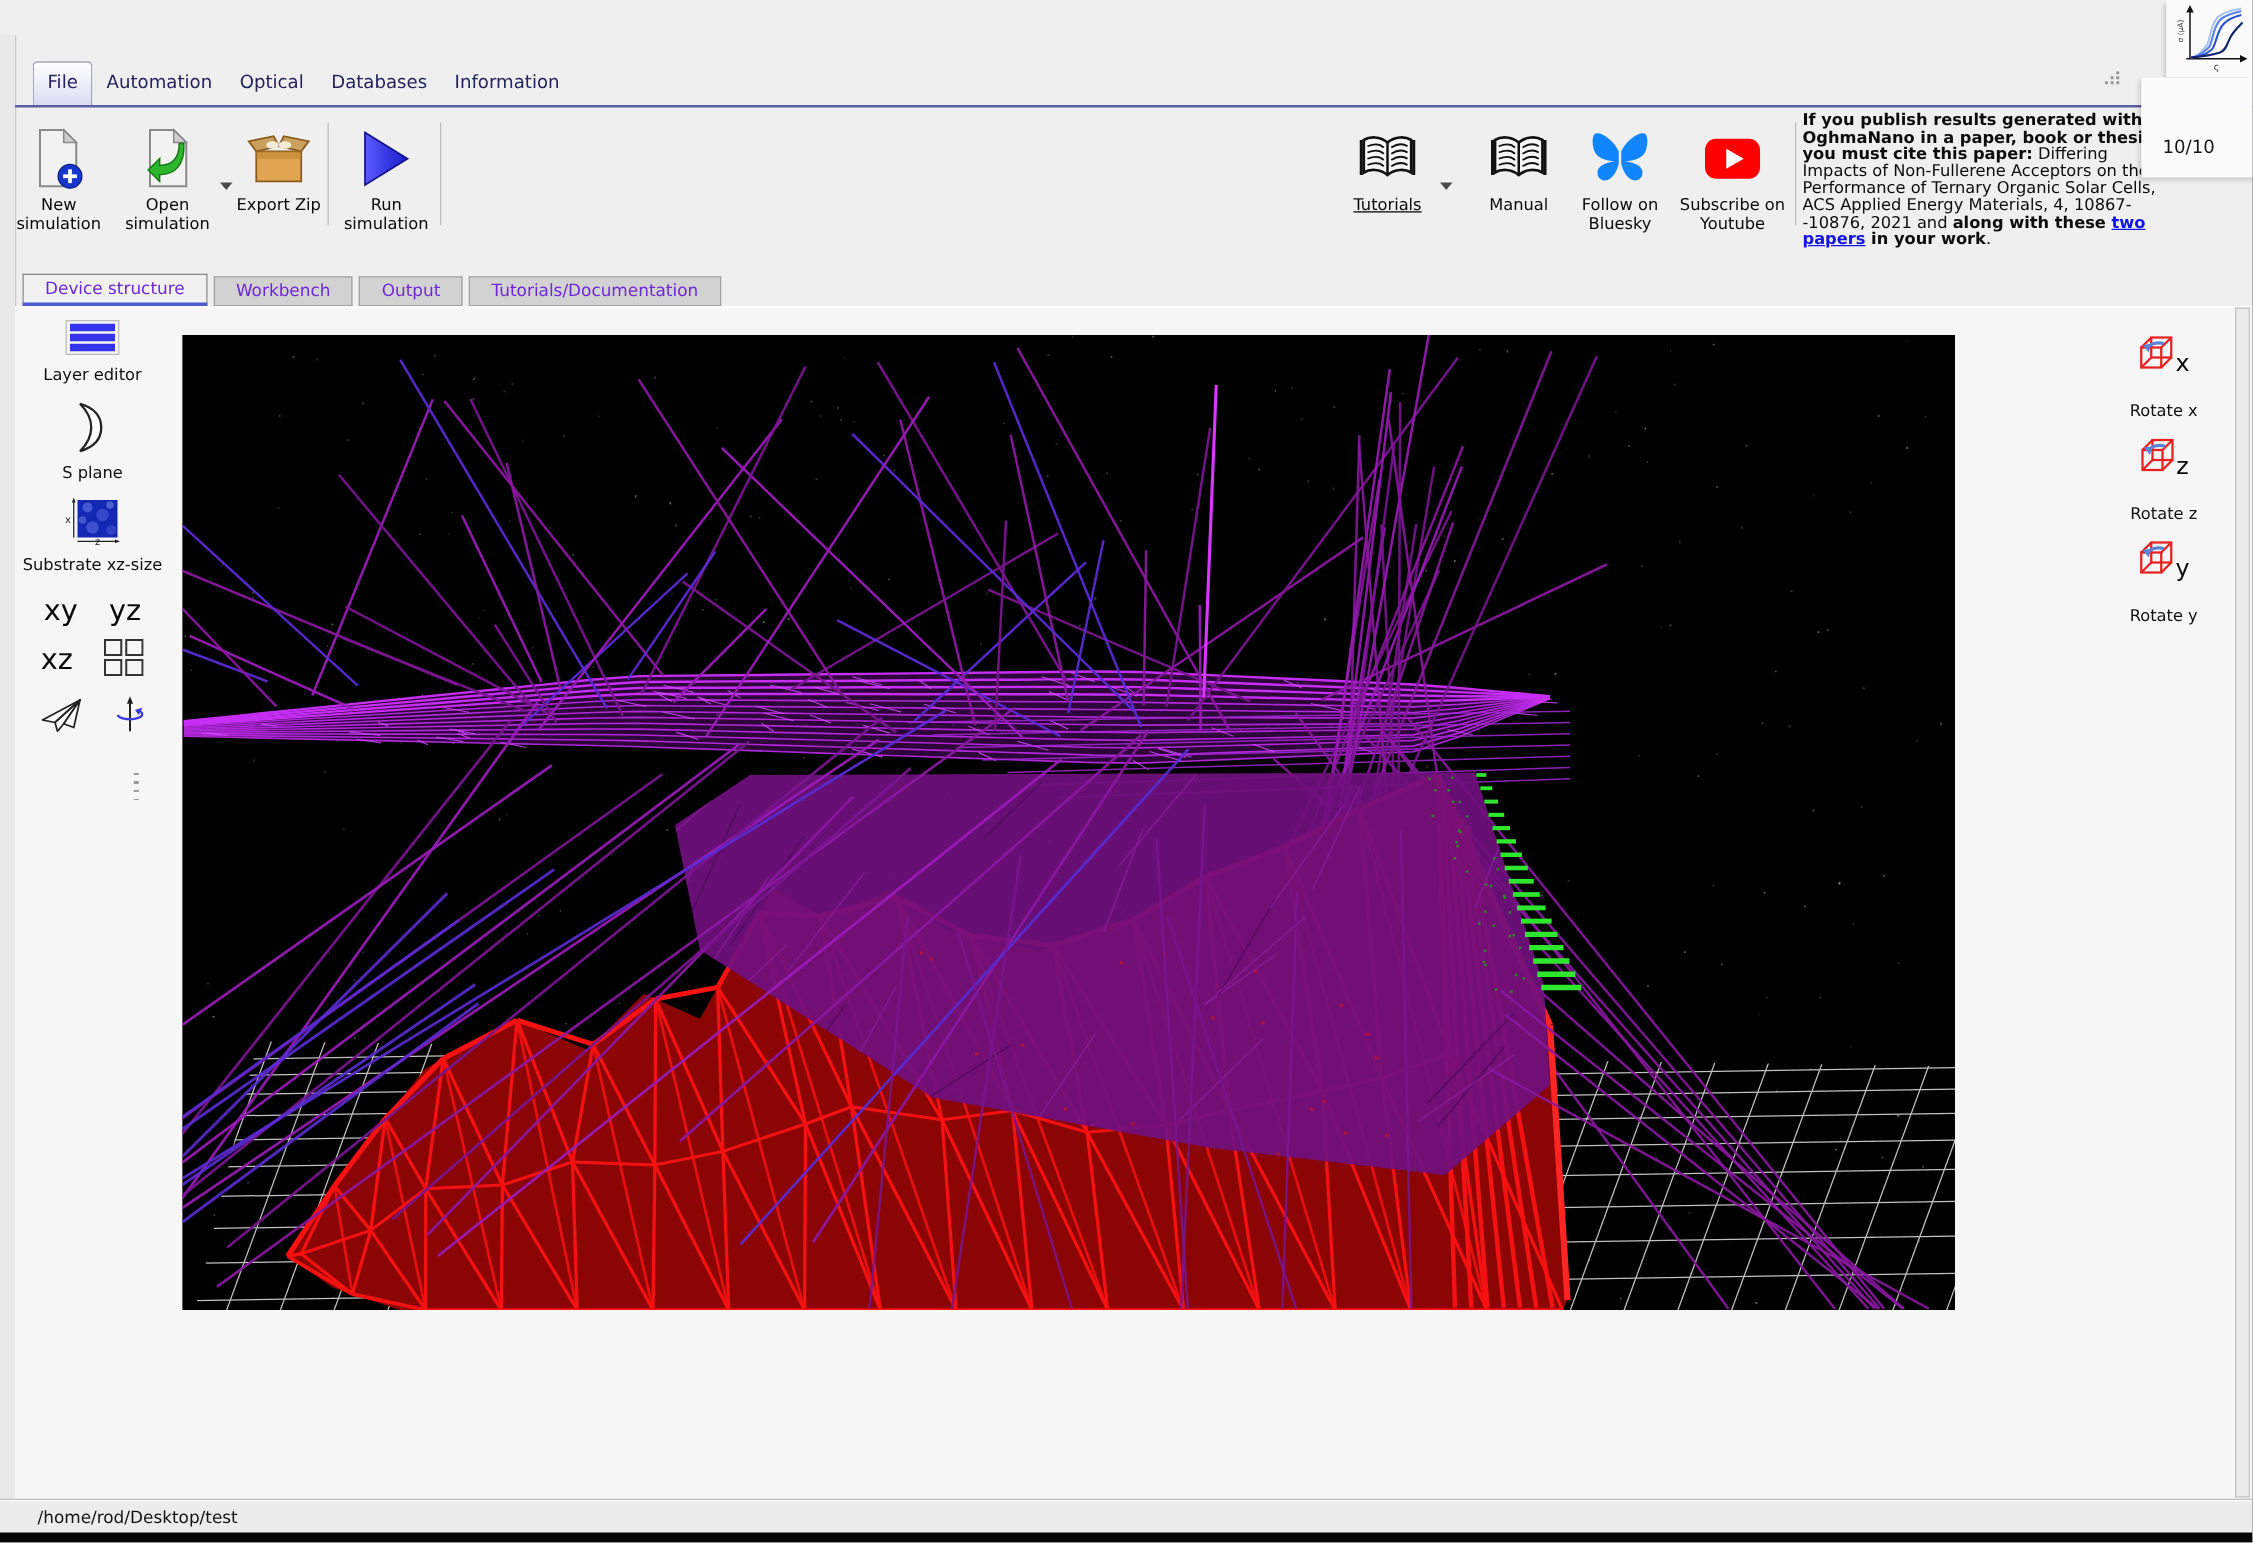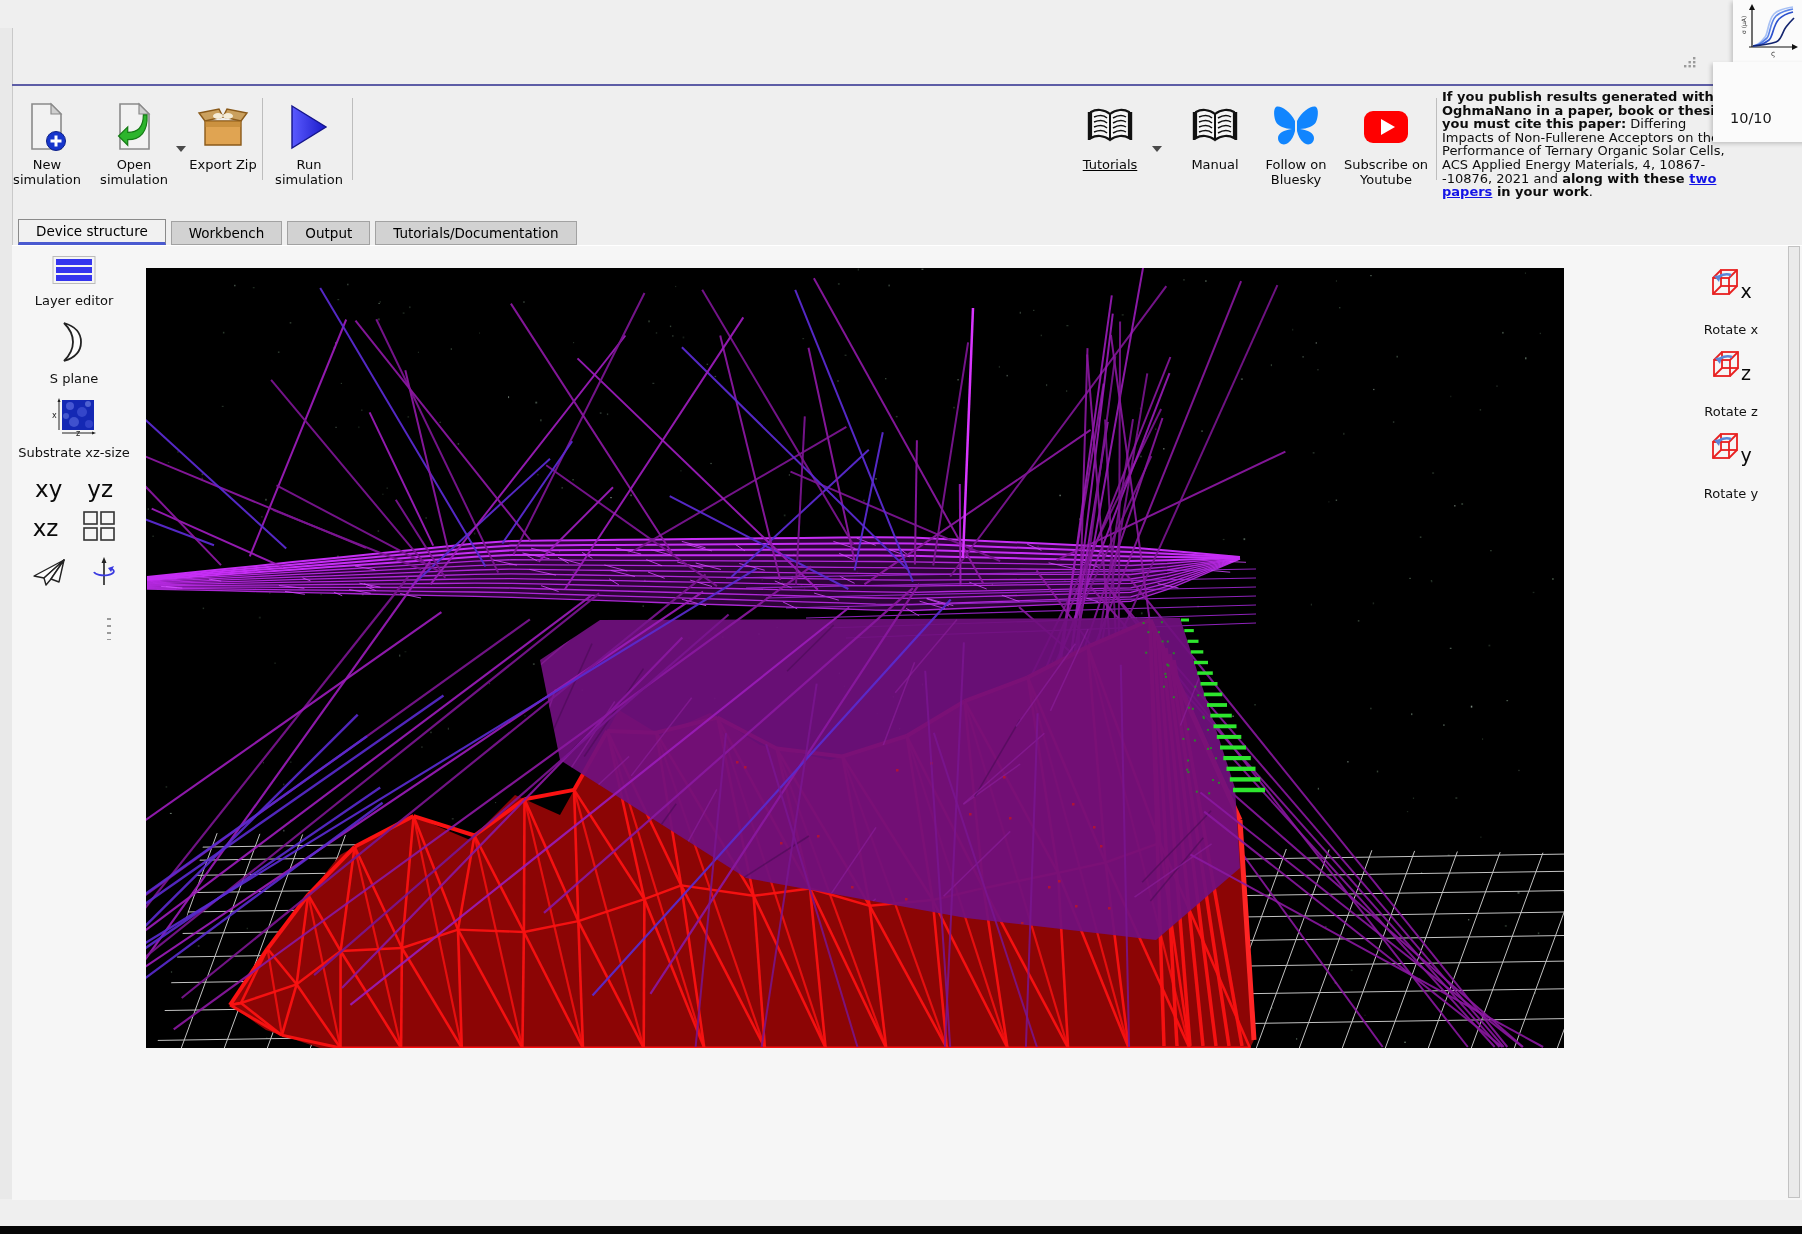--- a/index.html
+++ b/index.html
@@ -23,21 +23,21 @@
   .ticon{height:58px;display:flex;align-items:center;justify-content:center;}
   .tlabel{font-size:13px;line-height:1.12;color:#0a0a0a;margin-top:2px;}
   .tsep{position:absolute;top:98px;height:82px;width:1px;background:#bdbdbd;}
   .drop-arrow{position:absolute;width:0;height:0;border-left:5px solid transparent;
     border-right:5px solid transparent;border-top:6px solid #4a4a4a;}
   .citation{position:absolute;left:1442px;top:90px;width:292px;font-size:13px;line-height:13.6px;color:#0d0d0d;}
   .citation .b{font-weight:bold;}
   .citation .link{color:#1414e6;text-decoration:underline;cursor:pointer;}
   
   .dtabs{position:absolute;left:18px;top:219px;display:flex;gap:5px;align-items:flex-end;}
-  .dtab{height:24px;box-sizing:border-box;padding:0 17px;font-size:13.5px;color:#000000;background:#d2d2d2;
+  .dtab{height:24px;box-sizing:border-box;padding:0 17px;font-size:13.5px;color:#6d28d9;background:#d2d2d2;
     border:1px solid #a2a2a2;display:flex;align-items:center;}
   .dtab.active{background:#f1f1f1;border:1px solid #8a8a8a;border-bottom:3px solid #4a5ad0;height:26px;}
   .contentbg{position:absolute;left:12px;top:245px;right:0;height:954px;background:#f6f6f6;border-top:1px solid #ffffff;}
   
   .sidebar{position:absolute;left:18px;top:256px;width:112px;text-align:center;}
   .sbitem{margin-bottom:10px;}
   .sblabel{font-size:13px;line-height:1.16;color:#111;margin-top:5px;}
   .viewrow{display:flex;justify-content:center;align-items:center;gap:25px;margin-top:9px;}
   .viewtxt{font-size:23px;color:#0a0a0a;}
   .splitter{position:absolute;left:107px;top:618px;width:4px;height:22px;
@@ -66,20 +66,27 @@
   .bottomstrip{position:absolute;left:0;top:1226px;right:0;height:8px;background:#060606;}
 </style>
 </head>
 <body>
 
 <div class="app">
 
 
   <div class="frameleft"></div>
 
+  <div class="menubar">
+    <div class="menu-item active">File</div>
+    <div class="menu-item">Automation</div>
+    <div class="menu-item">Optical</div>
+    <div class="menu-item">Databases</div>
+    <div class="menu-item">Information</div>
+  </div>
   <div class="menu-underline"></div>
 
   <div class="tbtn" style="left:6px;width:82px;">
     <div class="ticon">
       <svg width="42" height="50" viewBox="0 0 42 50">
         <path d="M6,2 h19 l10,10 v35 h-29 z" fill="#f2f2f2" stroke="#8a8a8a" stroke-width="1.6"></path>
         <path d="M25,2 l10,10 h-10 z" fill="#cfcfcf" stroke="#8a8a8a" stroke-width="1.2"></path>
         <circle cx="30" cy="39" r="9.5" fill="#1736cc" stroke="#0c1f88" stroke-width="1"></circle>
         <rect x="28.5" y="33.5" width="3" height="11" fill="#fff"></rect>
         <rect x="24.5" y="37.5" width="11" height="3" fill="#fff"></rect>
@@ -1237,15 +1244,18 @@
             <path d="M15,44 C26,43 32,42 38,40 C44,38 44,30 48,25 C51,21 54,18 56,16" stroke="#13246e"></path>
           </g>
         </svg>
       </span>
     </div>
     <div class="popup-bottom">
       <span class="popup-counter">10/10</span>
     </div>
   </div>
 
+  <div class="statusbar">
+    <span>/home/rod/Desktop/test</span>
+  </div>
   <div class="bottomstrip"></div>
 
 </div>
 
 </body></html>

